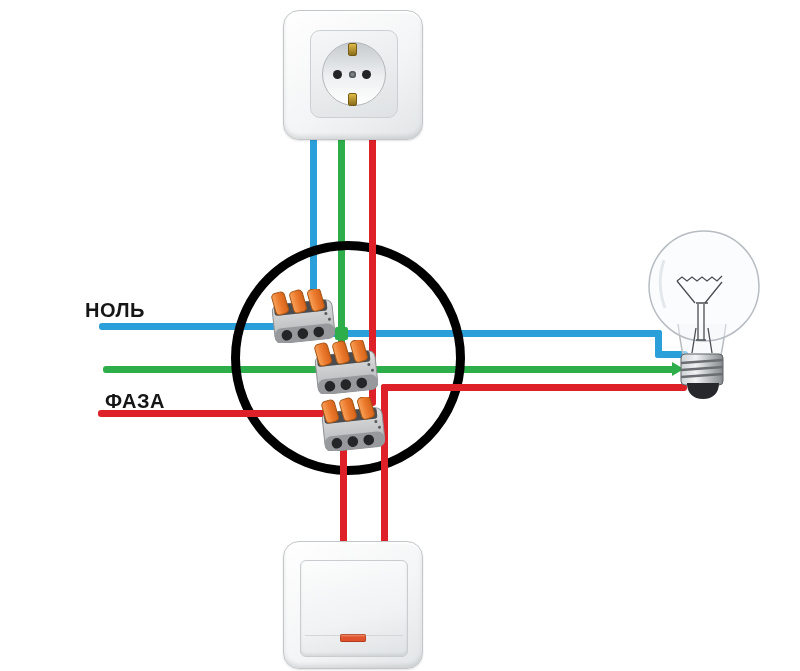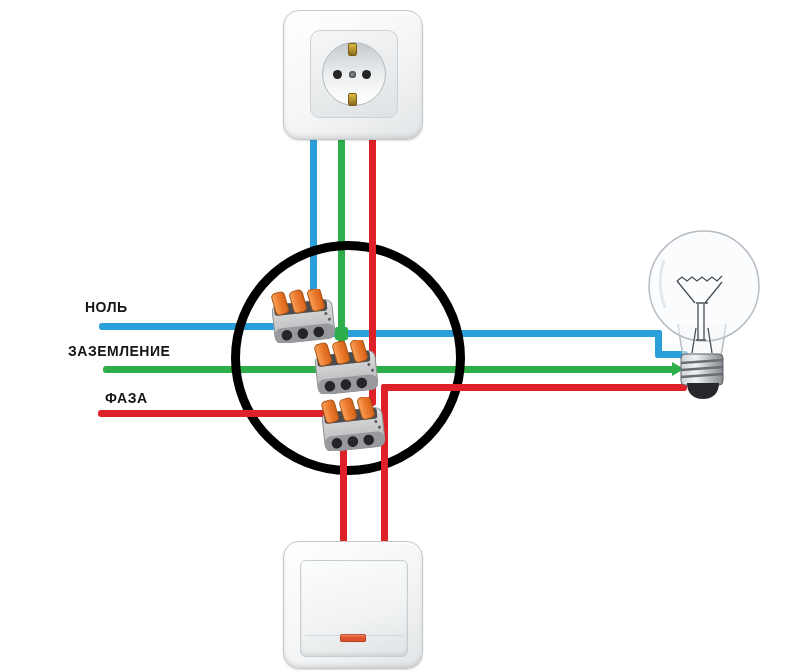--- a/index.html
+++ b/index.html
@@ -33,21 +33,21 @@
   .socket-clip{position:absolute;left:25px;width:9px;height:13px;
     background:linear-gradient(#e0bb45,#8a6d1d);border:1px solid #745c16;box-sizing:border-box;border-radius:2px;}
   .switch-rocker{position:absolute;left:16px;top:18px;width:108px;height:97px;border-radius:6px;
     background:linear-gradient(165deg,#fcfdfd 0%,#f0f2f3 60%,#dfe2e4 100%);
     border:1px solid #c9cdd0;box-sizing:border-box;
     box-shadow:inset 0 -2px 3px rgba(0,0,0,.08);}
   .switch-seam{position:absolute;left:4px;right:4px;top:74px;height:1px;background:#d3d7d9;}
   .switch-indicator{position:absolute;left:39px;top:73px;width:26px;height:8px;border-radius:2px;
     background:var(--switch-indicator);box-shadow:inset 0 0 0 1px rgba(140,40,15,.55), inset 0 2px 2px rgba(255,200,160,.55);}
   
-  .wire-label{position:absolute;font-weight:700;font-size:14px;letter-spacing:.5px;color:#161616;}
+  .wire-label{position:absolute;font-weight:700;font-size:20px;letter-spacing:.5px;color:#161616;}
   
   .connector{position:absolute;}
   .bulb{position:absolute;left:630px;top:222px;}
   .hidden-defs{position:absolute;width:0;height:0;overflow:hidden;}
 </style>
 </head>
 <body>
 
 <div class="stage">
 
@@ -176,16 +176,15 @@
       <path d="M 62 131 L 66 106 M 82 131 L 78 106"></path>
     </g>
     <g>
       <rect x="51" y="132" width="42" height="31" rx="4" fill="url(#metal)" stroke="#5c6064"></rect>
       <path d="M 51 141 l 42 -3 M 51 148 l 42 -3 M 51 155 l 42 -3" stroke="#6a6e72" stroke-width="2.5" fill="none"></path>
       <path d="M 57 161 h 32 c 0 10 -6 16 -16 16 c -10 0 -16 -6 -16 -16 z" fill="#26282c"></path>
     </g>
   </svg>
 
   <div class="wire-label" style="left:85px;top:299px;">НОЛЬ</div>
-  <div class="wire-label" style="left:68px;top:343px;">ЗАЗЕМЛЕНИЕ</div>
   <div class="wire-label" style="left:105px;top:390px;">ФАЗА</div>
 
 </div>
 
 </body></html>

